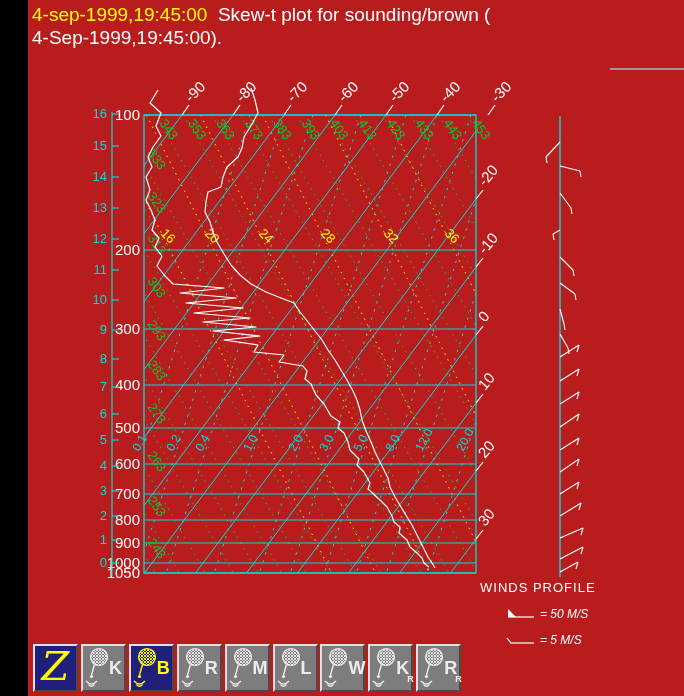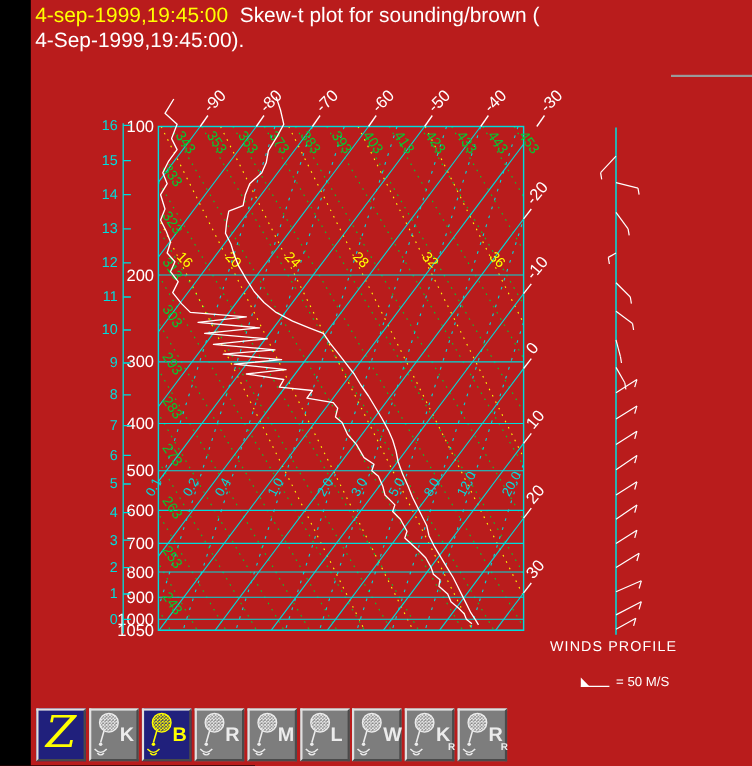--- a/index.html
+++ b/index.html
@@ -4,23 +4,23 @@
 <style>
   html,body{margin:0;padding:0;background:#000;}
   #screen{position:relative;width:684px;height:696px;background:#b91c1c;overflow:hidden;
           font-family:"Liberation Sans",sans-serif;margin-left:28px;}
   .title{position:absolute;left:4px;top:3px;font-size:19px;line-height:23px;color:#fff;
          white-space:pre-wrap;letter-spacing:0px;}
   .title .ts{color:#ffff00;}
   #topline{position:absolute;left:582px;top:68px;width:102px;height:2px;background:#9a9a9a;}
   #skewt{position:absolute;left:0;top:78px;}
   
-  #legend{position:absolute;left:472px;top:580px;color:#fff;}
+  #legend{position:absolute;left:452px;top:580px;color:#fff;}
   #legend .hdr{font-size:13px;letter-spacing:1px;margin-bottom:6px;}
-  .leg-row{display:flex;align-items:flex-end;height:26px;}
+  .leg-row{display:flex;align-items:center;height:26px;font-style:italic;}
   .leg-row svg{margin-left:24px;margin-right:4px;}
   .leg-row .lbl{font-size:12px;}
   
   #toolbar{position:absolute;left:0;top:643px;width:684px;height:52px;}
   .tbtn{position:absolute;top:1px;width:45px;height:48px;background:#7d7d7d;
         border:2px solid;border-color:#e0e0e0 #4a4a4a #4a4a4a #e0e0e0;box-sizing:border-box;
         cursor:pointer;}
   .tbtn.sel{background:#20207c;}
   .tbtn .icon{position:absolute;left:2px;top:1px;}
   .tbtn .ltr{position:absolute;left:26px;top:13px;font-size:18px;font-weight:bold;
@@ -265,20 +265,27 @@
   <div id="legend">
     <div class="hdr">WINDS PROFILE</div>
     <div id="legend-items">
         <div class="leg-row">
           <svg width="32" height="12" viewBox="0 0 32 12">
             <line x1="4" y1="9" x2="30" y2="9" stroke="#fff" stroke-width="1.2"></line>
             <polygon points="4,1 4,9 12,9" fill="#fff"></polygon>
           </svg>
           <span class="lbl">= 50 M/S</span>
         </div>
+        <div class="leg-row">
+          <svg width="32" height="12" viewBox="0 0 32 12">
+            <line x1="6" y1="9" x2="30" y2="9" stroke="#fff" stroke-width="1.2"></line>
+            <line x1="7" y1="9" x2="3" y2="4" stroke="#fff" stroke-width="1.2"></line>
+          </svg>
+          <span class="lbl">= 5 M/S</span>
+        </div>
       </div>
   </div>
 
   <div id="toolbar">
       <div class="tbtn sel" style="left: 5px;">
         <span class="zchar">Z</span>
       </div>
       <div class="tbtn" style="left: 52.9px;">
         <svg class="icon" width="26" height="44" viewBox="0 0 26 44">
           <defs>

